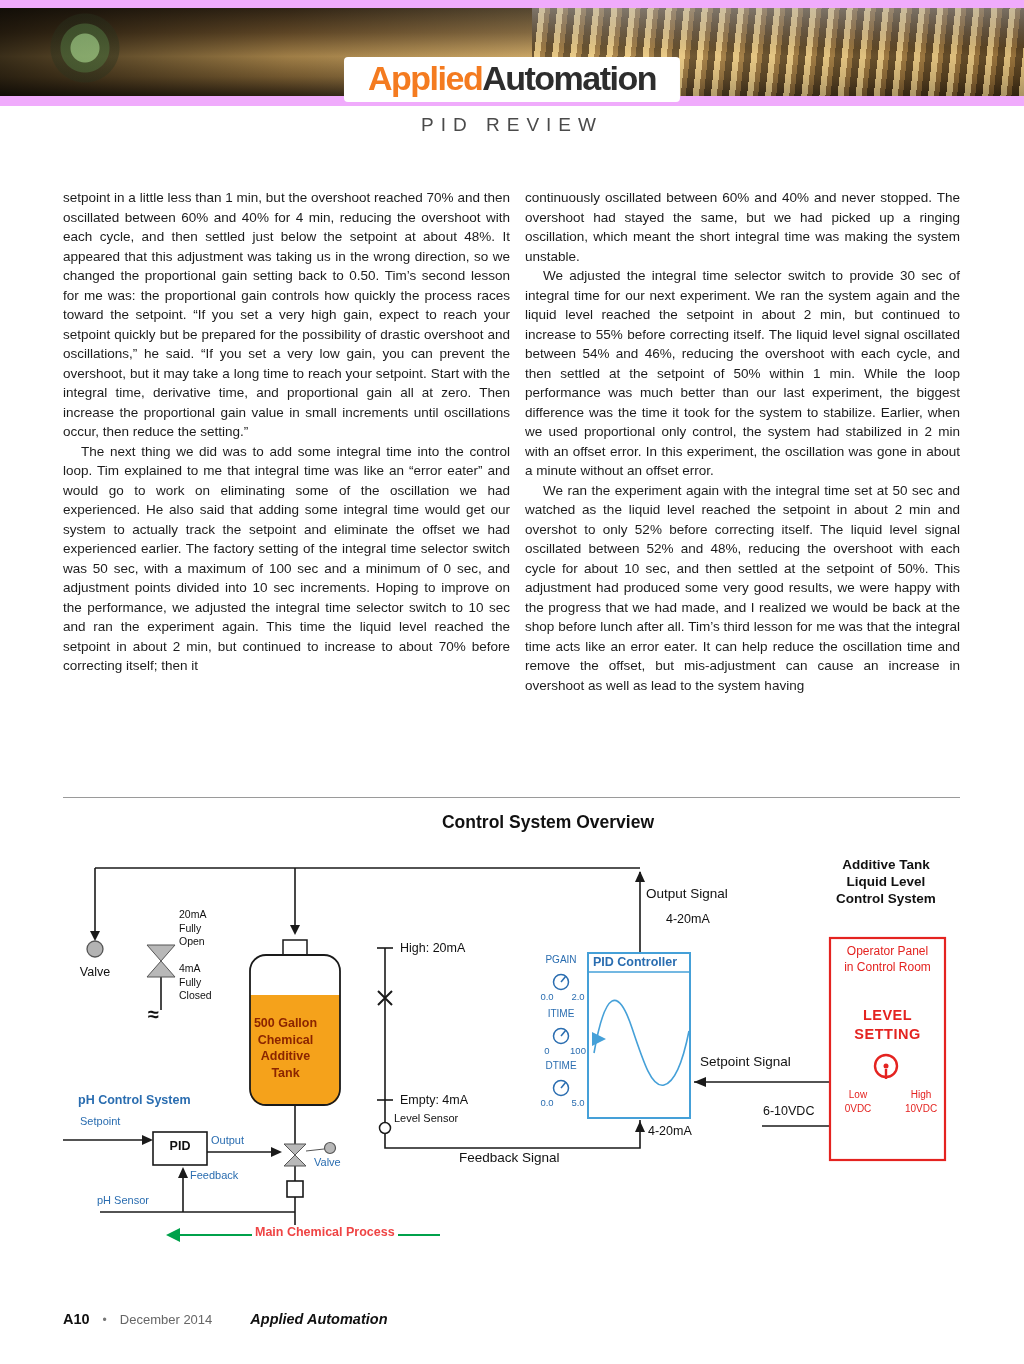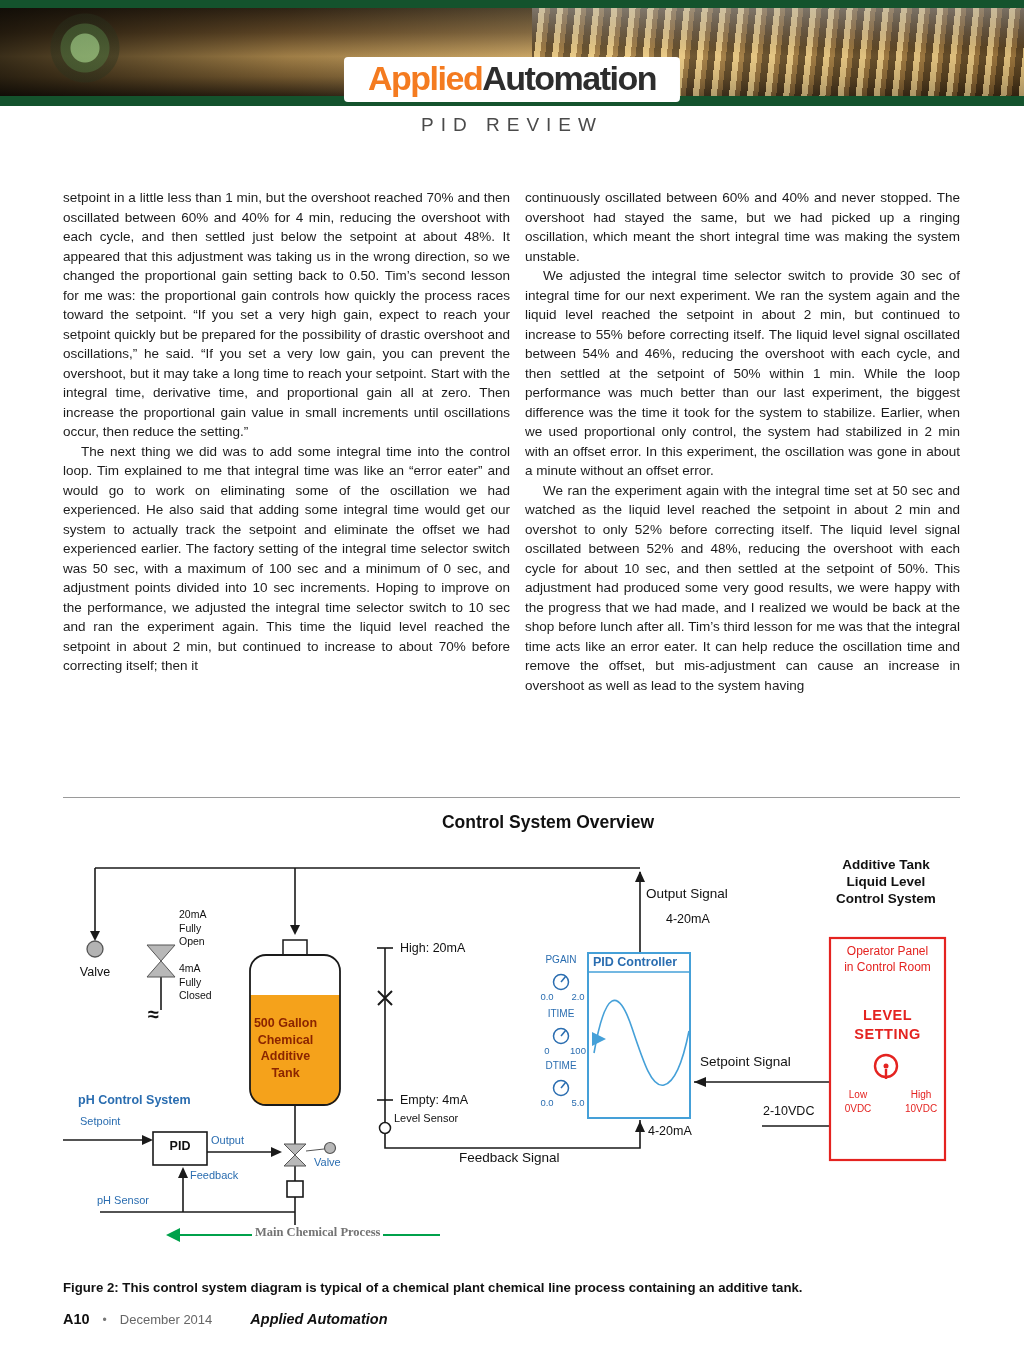--- a/index.html
+++ b/index.html
@@ -1,20 +1,20 @@
 <!DOCTYPE html>
 <html><head>
 <meta charset="utf-8">
 <style>
   * { margin:0; padding:0; box-sizing:border-box; }
   body { background:#e8e8e8; font-family:"Liberation Sans", sans-serif; }
   .page { position:relative; width:1024px; height:1364px; background:#ffffff; margin:0 auto; overflow:hidden; }
 
   
-  .banner { position:absolute; top:0; left:0; width:1024px; height:106px; background:#14532d; }
+  .banner { position:absolute; top:0; left:0; width:1024px; height:106px; background:#f0abfc; }
   .banner-photo { position:absolute; top:8px; left:0; width:1024px; height:88px; overflow:hidden;
     background:
       radial-gradient(circle at 85px 40px, rgba(150,200,130,0.75) 0 14px, rgba(70,100,55,0.7) 15px 24px, rgba(40,50,30,0.4) 25px 34px, transparent 35px),
       linear-gradient(90deg, rgba(10,8,4,0.75) 0%, rgba(60,45,25,0.3) 28%, rgba(255,230,170,0.25) 60%, rgba(120,90,45,0.35) 100%),
       linear-gradient(180deg, #2a1f12 0%, #6b4f2a 28%, #c9a05a 55%, #8a6a38 78%, #241a0e 100%);
   }
   .threads { position:absolute; top:0; bottom:0; left:52%; right:0;
     background: repeating-linear-gradient(96deg, rgba(35,22,8,0.55) 0 7px, rgba(255,228,160,0.55) 7px 13px, rgba(120,85,40,0.45) 13px 18px); }
   .banner-highlight { position:absolute; top:0; bottom:55%; left:52%; right:0; background:linear-gradient(180deg, rgba(255,255,255,0.35), transparent); }
   .logo-box { position:absolute; top:57px; left:50%; transform:translateX(-50%); background:#fff; border-radius:4px;
@@ -35,21 +35,21 @@
   .diagram-title { position:absolute; top:812px; left:0; width:1024px; text-align:center;
     font-size:17.5px; font-weight:bold; color:#111;margin-left:36px; }
 
   
   .diagram { position:absolute; top:848px; left:0; width:1024px; height:430px; }
   .diagram svg { position:absolute; top:0; left:0; }
   .lbl { position:absolute; white-space:nowrap; color:#111; }
   .ml { white-space:pre-line; }
   .blue { color:#2a6db0; }
   .red { color:#e42320; }
-  .green { color:#737373;font-family:Liberation Serif, serif; }
+  .green { color:#ef4444; }
 
   
   .caption { position:absolute; top:1280px; left:63px; width:897px; font-size:13.2px; font-weight:bold; color:#111; }
   .footer { position:absolute; top:1311px; left:63px; display:flex; align-items:baseline; }
   .footer .pg { font-size:14.5px; font-weight:bold; color:#111; }
   .footer .bullet { color:#777; margin:0 13px; font-size:12px; }
   .footer .date { font-size:13px; color:#666; }
   .footer .brand { font-size:14.5px; font-weight:bold; font-style:italic; color:#111; margin-left:38px; }
 </style>
 </head>
@@ -196,21 +196,21 @@
     <div class="lbl blue" style="left:536px; top:143px; width:22px; text-align:center; font-size:9.5px;">0.0</div>
     <div class="lbl blue" style="left:567px; top:143px; width:22px; text-align:center; font-size:9.5px;">2.0</div>
     <div class="lbl blue" style="left:538px; top:160px; width:46px; text-align:center; font-size:10px;">ITIME</div>
     <div class="lbl blue" style="left:536px; top:197px; width:22px; text-align:center; font-size:9.5px;">0</div>
     <div class="lbl blue" style="left:565px; top:197px; width:26px; text-align:center; font-size:9.5px;">100</div>
     <div class="lbl blue" style="left:538px; top:212px; width:46px; text-align:center; font-size:10px;">DTIME</div>
     <div class="lbl blue" style="left:536px; top:249px; width:22px; text-align:center; font-size:9.5px;">0.0</div>
     <div class="lbl blue" style="left:567px; top:249px; width:22px; text-align:center; font-size:9.5px;">5.0</div>
 
     <div class="lbl" style="left:700px; top:206px; font-size:13.5px;">Setpoint Signal</div>
-    <div class="lbl" style="left:763px; top:256px; font-size:12.5px;">2-10VDC</div>
+    <div class="lbl" style="left:763px; top:256px; font-size:12.5px;">6-10VDC</div>
     <div class="lbl" style="left:648px; top:276px; font-size:12.5px;">4-20mA</div>
     <div class="lbl" style="left:459px; top:302px; font-size:13.5px;">Feedback Signal</div>
 
     <div class="lbl ml red" style="left:832px; top:95px; width:111px; text-align:center; font-size:12px; line-height:16px;">Operator Panel
 in Control Room</div>
     <div class="lbl ml red" style="left:832px; top:158px; width:111px; text-align:center; font-weight:bold; font-size:14.5px; line-height:19px; letter-spacing:0.5px;">LEVEL
 SETTING</div>
     <div class="lbl red" style="left:841px; top:241px; width:34px; text-align:center; font-size:10px;">Low</div>
     <div class="lbl red" style="left:901px; top:241px; width:40px; text-align:center; font-size:10px;">High</div>
     <div class="lbl red" style="left:839px; top:255px; width:38px; text-align:center; font-size:10px;">0VDC</div>
@@ -219,21 +219,20 @@
     <div class="lbl blue" style="left:78px; top:245px; font-weight:bold; font-size:12.5px;">pH Control System</div>
     <div class="lbl blue" style="left:80px; top:267px; font-size:11px;">Setpoint</div>
     <div class="lbl" style="left:153px; top:291px; width:54px; text-align:center; font-size:12.5px; font-weight:600;">PID</div>
     <div class="lbl blue" style="left:211px; top:286px; font-size:11px;">Output</div>
     <div class="lbl blue" style="left:190px; top:321px; font-size:11px;">Feedback</div>
     <div class="lbl blue" style="left:314px; top:308px; font-size:11px;">Valve</div>
     <div class="lbl blue" style="left:97px; top:346px; font-size:11px;">pH Sensor</div>
     <div class="lbl green" style="left:252px; top:377px; font-weight:bold; font-size:12.5px; background:#fff; padding:0 3px;">Main Chemical Process</div>
   </div>
 
-  <div class="caption">Figure 2: This control system diagram is typical of a chemical plant chemical line process containing an additive tank.</div>
   <div class="footer">
     <span class="pg">A10</span>
     <span class="bullet">•</span>
     <span class="date">December 2014</span>
     <span class="brand">Applied Automation</span>
   </div>
 
 </div>
 
 </body></html>

